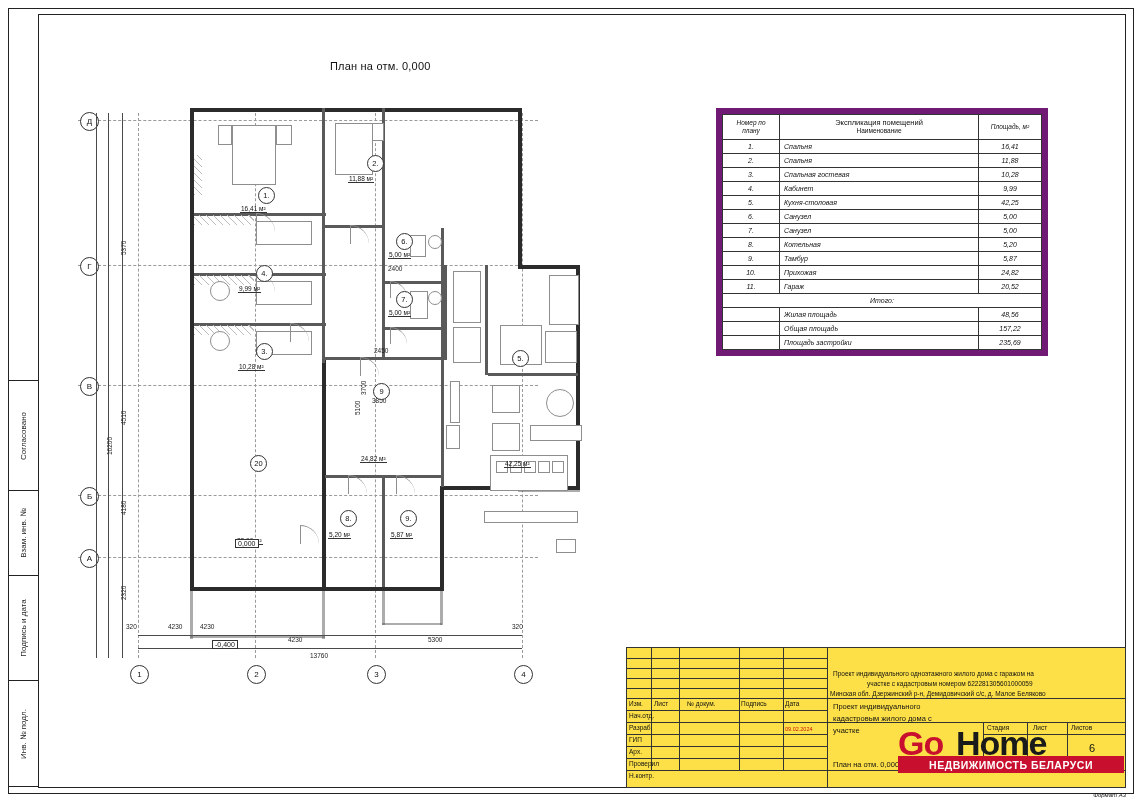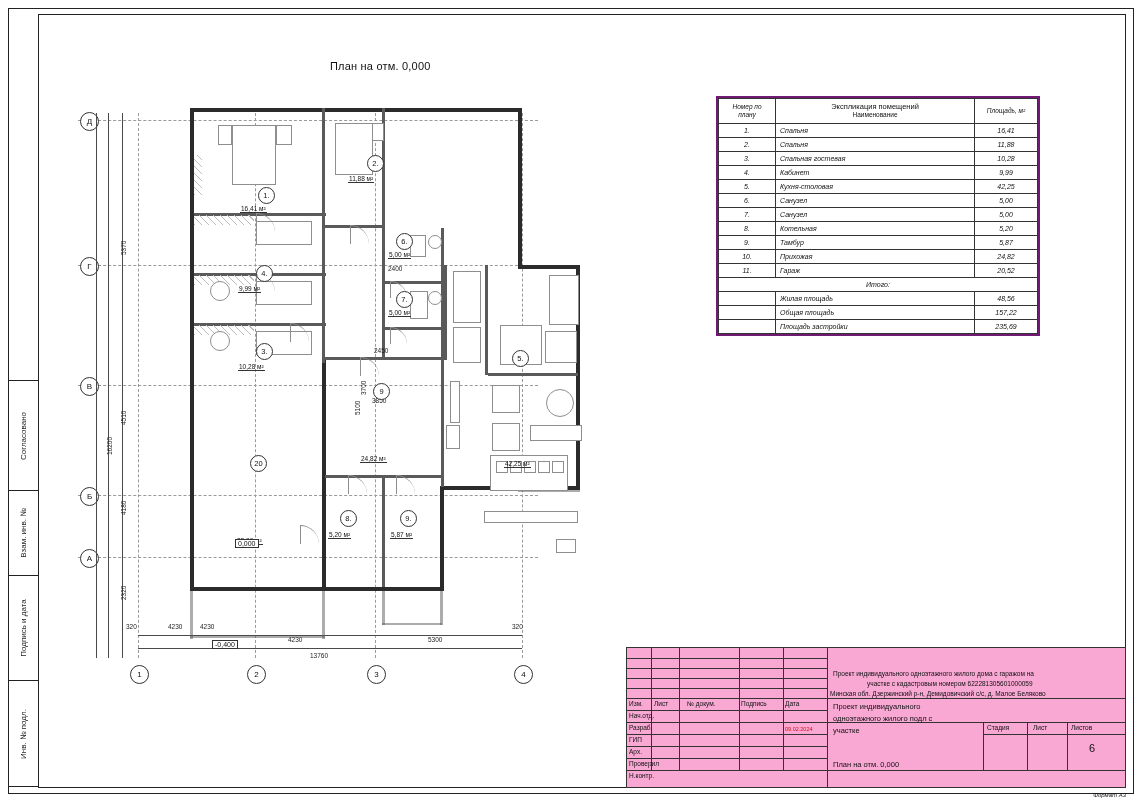--- a/index.html
+++ b/index.html
@@ -42,32 +42,32 @@
   .axis-dashv{position:absolute;border-left:1px dashed #9a9a9a;}
   .room-num{position:absolute;width:15px;height:15px;border:1px solid #333;border-radius:50%;
     font-size:7.5px;display:flex;align-items:center;justify-content:center;background:#fff;color:#111;}
   .area-lbl{position:absolute;font-size:6.5px;color:#111;border-bottom:1px solid #333;padding:0 1px;white-space:nowrap;}
   .lvl-lbl{position:absolute;font-size:7px;color:#111;border:1px solid #333;padding:0 2px;background:#fff;white-space:nowrap;}
   .furn{position:absolute;border:1px solid #8e8e8e;background:#fff;}
   .furn-r{position:absolute;border:1px solid #8e8e8e;background:#fff;border-radius:50%;}
   .door{position:absolute;border-left:1px solid #8e8e8e;border-top:1px solid #8e8e8e;border-top-right-radius:100%;}
 
   
-  .expl{position:absolute;left:716px;top:96px;width:320px;border:2px solid #701a75;border-collapse:collapse;background:#fff;}
+  .expl{position:absolute;left:716px;top:108px;width:320px;border:6px solid #701a75;border-collapse:collapse;background:#fff;}
   .expl table{border-collapse:collapse;width:100%;}
   .expl td,.expl th{border:1px solid #333;font-size:7px;font-weight:normal;color:#111;padding:3px 4px;}
   .expl .hdr{text-align:center;font-size:6.5px;line-height:1.25;}
   .expl .hdr b{font-weight:normal;font-size:7.5px;}
   .c-num{width:48px;text-align:center;font-style:italic;}
   .c-name{font-style:italic;}
   .c-area{width:54px;text-align:center;font-style:italic;}
   .row-mid{text-align:center;font-style:italic;}
 
   
-  .tblock{position:absolute;left:626px;top:647px;width:498px;height:139px;border:1px solid #333;background:#f9a8d4;}
+  .tblock{position:absolute;left:626px;top:647px;width:498px;height:139px;border:1px solid #333;background:#fde047;}
   .tb-line{position:absolute;background:#333;}
   .tb-txt{position:absolute;font-size:6.5px;color:#111;white-space:nowrap;}
   .tb-red{color:#cc1111;font-size:5.5px;}
   .tb-big{font-size:7.5px;}
   .tb-num{font-size:11px;}
 
   
   .logo{position:absolute;left:898px;top:728px;width:226px;height:46px;}
   .logo-go{position:absolute;left:0;top:-4px;font-size:34px;font-weight:bold;color:#c8102e;font-family:"Liberation Sans",sans-serif;letter-spacing:-1px;}
   .logo-home{position:absolute;left:58px;top:-4px;font-size:34px;font-weight:bold;color:#1a1a1a;letter-spacing:-1px;}
@@ -402,26 +402,31 @@
     <div class="tb-txt" style="left:2px;top:112px;">Проверил</div>
     <div class="tb-txt" style="left:2px;top:124px;">Н.контр.</div>
 
     <div class="tb-txt tb-red" style="left:158px;top:78px;">09.02.2024</div>
 
     <div class="tb-txt" style="left:206px;top:22px;">Проект индивидуального одноэтажного жилого дома с гаражом на</div>
     <div class="tb-txt" style="left:240px;top:32px;">участке с кадастровым номером 622281305601000059</div>
     <div class="tb-txt" style="left:203px;top:42px;">Минская обл. Дзержинский р-н, Демидовичский с/с, д. Малое Беляково</div>
 
     <div class="tb-txt tb-big" style="left:206px;top:54px;">Проект индивидуального</div>
-    <div class="tb-txt tb-big" style="left:206px;top:66px;">одноэтажного жилого подл с</div>
+    <div class="tb-txt tb-big" style="left:206px;top:66px;">кадастровым жилого дома с</div>
     <div class="tb-txt tb-big" style="left:206px;top:78px;">участке</div>
 
     <div class="tb-txt" style="left:360px;top:76px;">Стадия</div>
     <div class="tb-txt" style="left:406px;top:76px;">Лист</div>
     <div class="tb-txt" style="left:444px;top:76px;">Листов</div>
     <div class="tb-txt tb-num" style="left:462px;top:94px;">6</div>
 
     <div class="tb-txt tb-big" style="left:206px;top:112px;">План на отм. 0,000</div>
   </div>
 
+  <div class="logo">
+    <span class="logo-go">Go</span>
+    <span class="logo-home">Home</span>
+    <span class="logo-sub">НЕДВИЖИМОСТЬ БЕЛАРУСИ</span>
+  </div>
 
   <div class="fmt">Формат А3</div>
 </div>
 
 </body></html>

